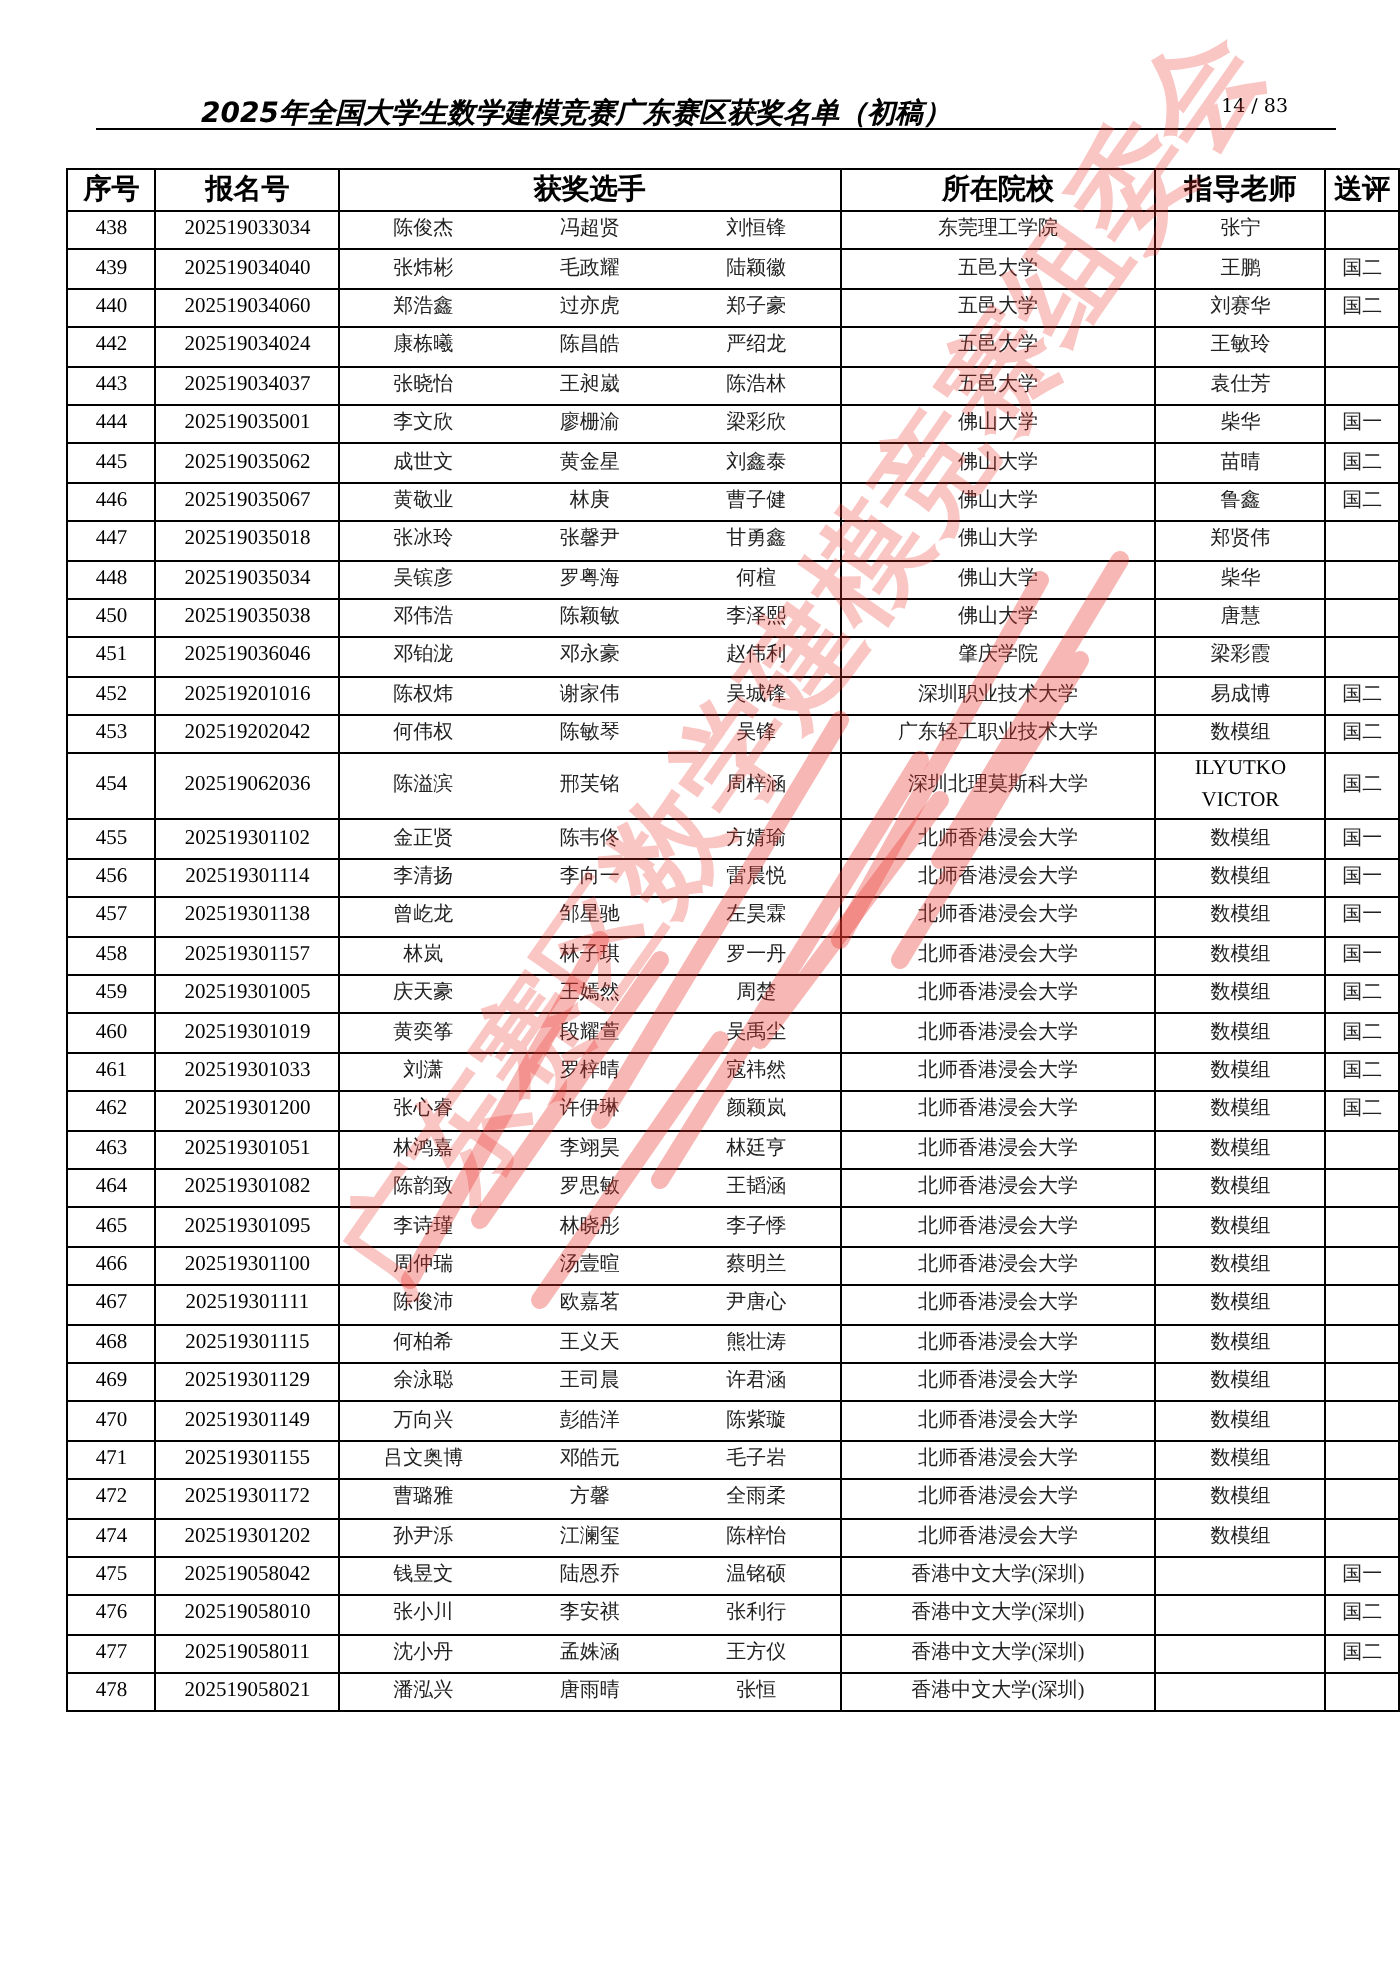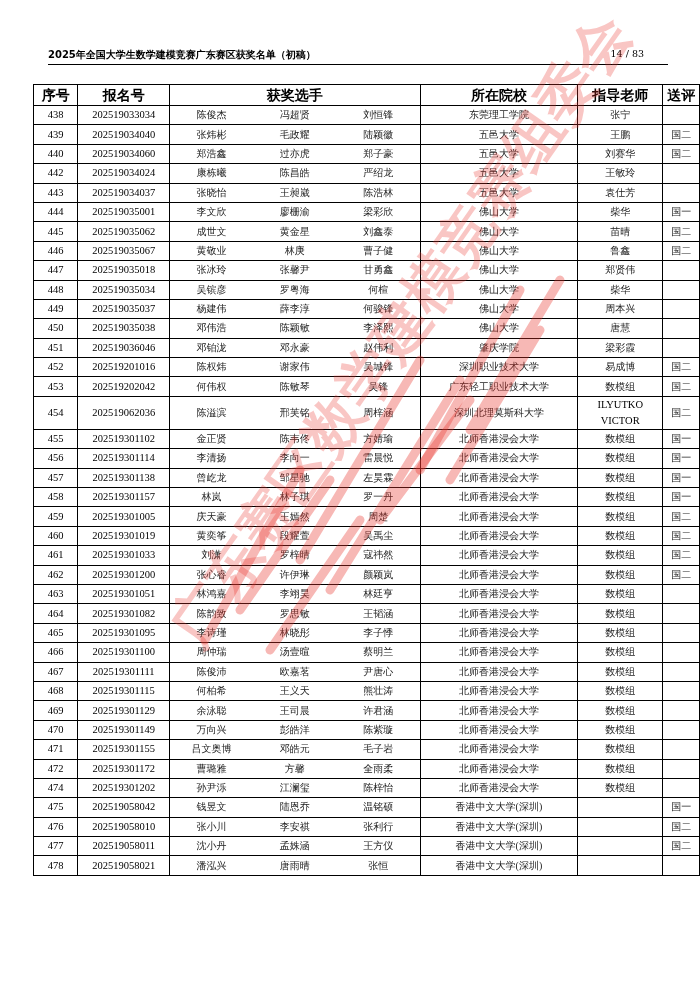--- a/index.html
+++ b/index.html
@@ -1,20 +1,20 @@
 <!DOCTYPE html>
 <html><head>
 <meta charset="utf-8">
 <style>
   html, body { margin: 0; padding: 0; background: #ffffff; }
   body { width: 700px; height: 989px; position: relative; overflow: hidden;
          font-family: "DejaVu Serif", "Liberation Serif", serif; color: #000; }
   .page-header { position: absolute; left: 48px; top: 48px; width: 620px; height: 18px; }
-  .page-title { position: absolute; left: 0; width: 480px; text-align: left; top: 0;
-                font-family: "DejaVu Sans", sans-serif; font-weight: bold; font-size: 10px; }
+  .page-title { position: absolute; left: 0; width: 480px; text-align: center; top: 0;
+                font-family: "DejaVu Sans", sans-serif; font-weight: bold; font-size: 14px; font-style: italic; }
   .page-number { position: absolute; right: 24px; top: 0; font-size: 9.5px; font-weight: normal; }
   .header-rule { position: absolute; left: 48px; top: 64px; width: 620px; height: 0;
                  border-top: 1.2px solid #000; }
   .watermark { position: absolute; left: 0; top: 0; width: 700px; height: 989px; pointer-events: none; }
   table.awards { position: absolute; left: 33px; top: 84px; border-collapse: collapse;
                  font-size: 10.5px; table-layout: fixed; }
   table.awards th, table.awards td { border: 1px solid #000; text-align: center;
                  padding: 0; height: 18.4px; line-height: 16px; }
   table.awards th { font-family: "DejaVu Sans", sans-serif; font-weight: bold; font-size: 14px; height: 20px; }
   table.awards td { font-family: "Liberation Serif", serif; }
@@ -189,34 +189,20 @@
             <span>吴镔彦</span>
             <span>罗粤海</span>
             <span>何楦</span>
           </div>
         </td>
         <td class="zh">佛山大学</td>
         <td class="zh">柴华</td>
         <td class="zh outer-right"></td>
       </tr>
       <tr>
-        <td class="outer-left">449</td>
-        <td>202519035037</td>
-        <td class="names-cell">
-          <div class="names">
-            <span>杨建伟</span>
-            <span>薛李淳</span>
-            <span>何骏锋</span>
-          </div>
-        </td>
-        <td class="zh">佛山大学</td>
-        <td class="zh">周本兴</td>
-        <td class="zh outer-right"></td>
-      </tr>
-      <tr>
         <td class="outer-left">450</td>
         <td>202519035038</td>
         <td class="names-cell">
           <div class="names">
             <span>邓伟浩</span>
             <span>陈颖敏</span>
             <span>李泽熙</span>
           </div>
         </td>
         <td class="zh">佛山大学</td>

